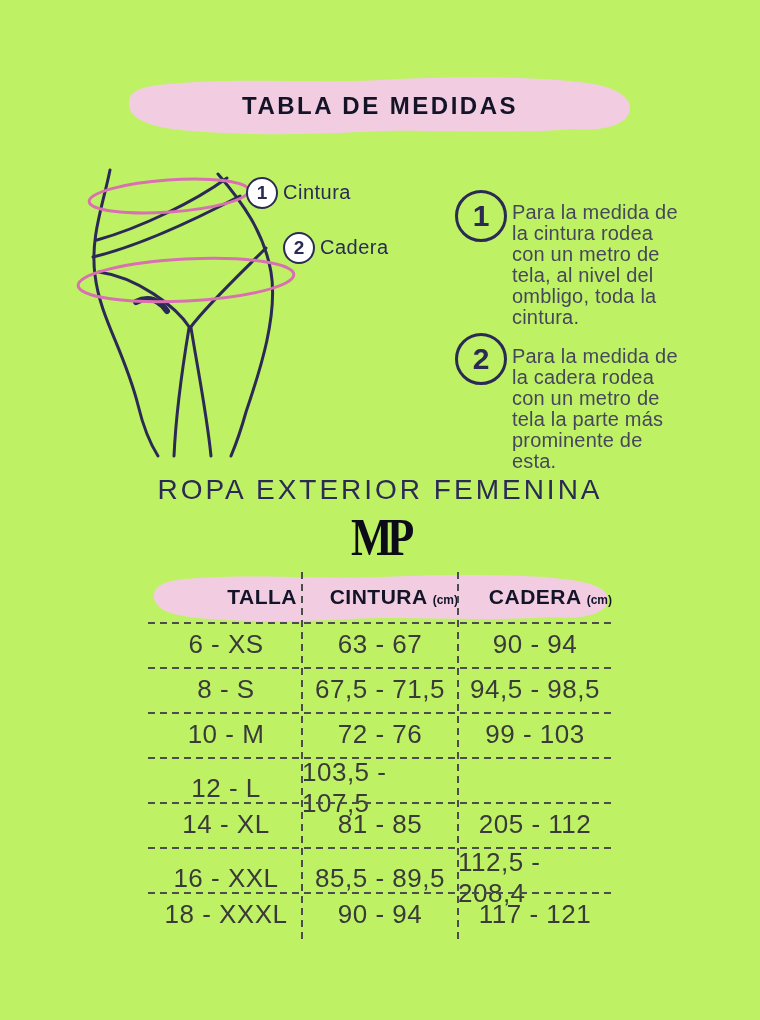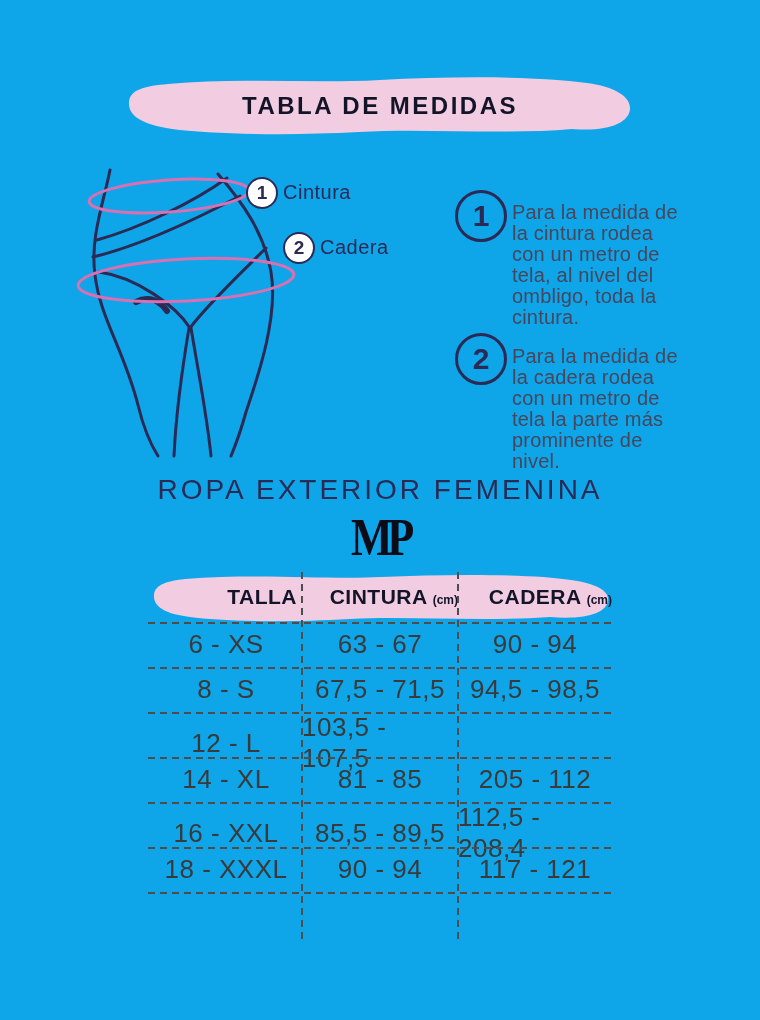--- a/index.html
+++ b/index.html
@@ -1,17 +1,17 @@
 <!DOCTYPE html>
 <html><head>
 <meta charset="utf-8">
 <style>
   html,body { margin:0; padding:0; background:#ffffff; }
   .canvas {
-    position:relative; width:760px; height:1020px; background:#0ea5e9;
+    position:relative; width:760px; height:1020px; background:#bef264;
     font-family:"Liberation Sans", sans-serif; overflow:hidden;
     --pink:#f2cde2; --pink_line:#d970b2; --navy:#2b2a55; --ink:#141428; --cell:#3a3a3a; --dash:#4d4d4d;
   }
   .abs { position:absolute; }
 
   
   .banner { left:123px; top:74px; width:514px; height:64px; }
   .banner svg { position:absolute; inset:0; }
   .blob-fill { fill:var(--pink); }
   .banner-title {
@@ -100,21 +100,21 @@
 
   <div class="abs callout-circle" style="left:246px; top:177px;">1</div>
   <div class="abs callout-label" style="left:283px; top:181px;">Cintura</div>
   <div class="abs callout-circle" style="left:283px; top:232px;">2</div>
   <div class="abs callout-label" style="left:320px; top:236px;">Cadera</div>
 
   <div class="abs instr-circle" style="left:455px; top:190px;">1</div>
   <div class="abs instr-text" style="left:512px; top:202px;">Para la medida de la cintura rodea con un metro de tela, al nivel del ombligo, toda la cintura.</div>
 
   <div class="abs instr-circle" style="left:455px; top:333px;">2</div>
-  <div class="abs instr-text" style="left:512px; top:346px;">Para la medida de la cadera rodea con un metro de tela la parte más prominente de nivel.</div>
+  <div class="abs instr-text" style="left:512px; top:346px;">Para la medida de la cadera rodea con un metro de tela la parte más prominente de esta.</div>
 
   <div class="abs subtitle">ROPA EXTERIOR FEMENINA</div>
   <div class="abs brand">MP</div>
 
   <div class="abs table">
     <div class="thead">
       <svg viewBox="0 0 462 50">
         <path class="blob-fill" d="M35,7 C110,1 180,8 231,5 C300,2 382,2 421,8 C449,12 459,20 458,28 C457,41 436,48 400,45 C330,50 260,44 200,47 C130,51 70,49 40,45 C14,42 3,34 4,23 C5,12 18,9 35,7 Z"></path>
       </svg>
       <div class="th">
@@ -134,20 +134,25 @@
     <div class="tbody">
       <div class="tr">
         <div class="td">6 - XS</div>
         <div class="td">63 - 67</div>
         <div class="td">90 - 94</div>
       </div>
       <div class="tr">
         <div class="td">8 - S</div>
         <div class="td">67,5 - 71,5</div>
         <div class="td">94,5 - 98,5</div>
+      </div>
+      <div class="tr">
+        <div class="td">10 - M</div>
+        <div class="td">72 - 76</div>
+        <div class="td">99 - 103</div>
       </div>
       <div class="tr">
         <div class="td">12 - L</div>
         <div class="td">103,5 - 107,5</div>
       </div>
       <div class="tr">
         <div class="td">14 - XL</div>
         <div class="td">81 - 85</div>
         <div class="td">205 - 112</div>
       </div>

